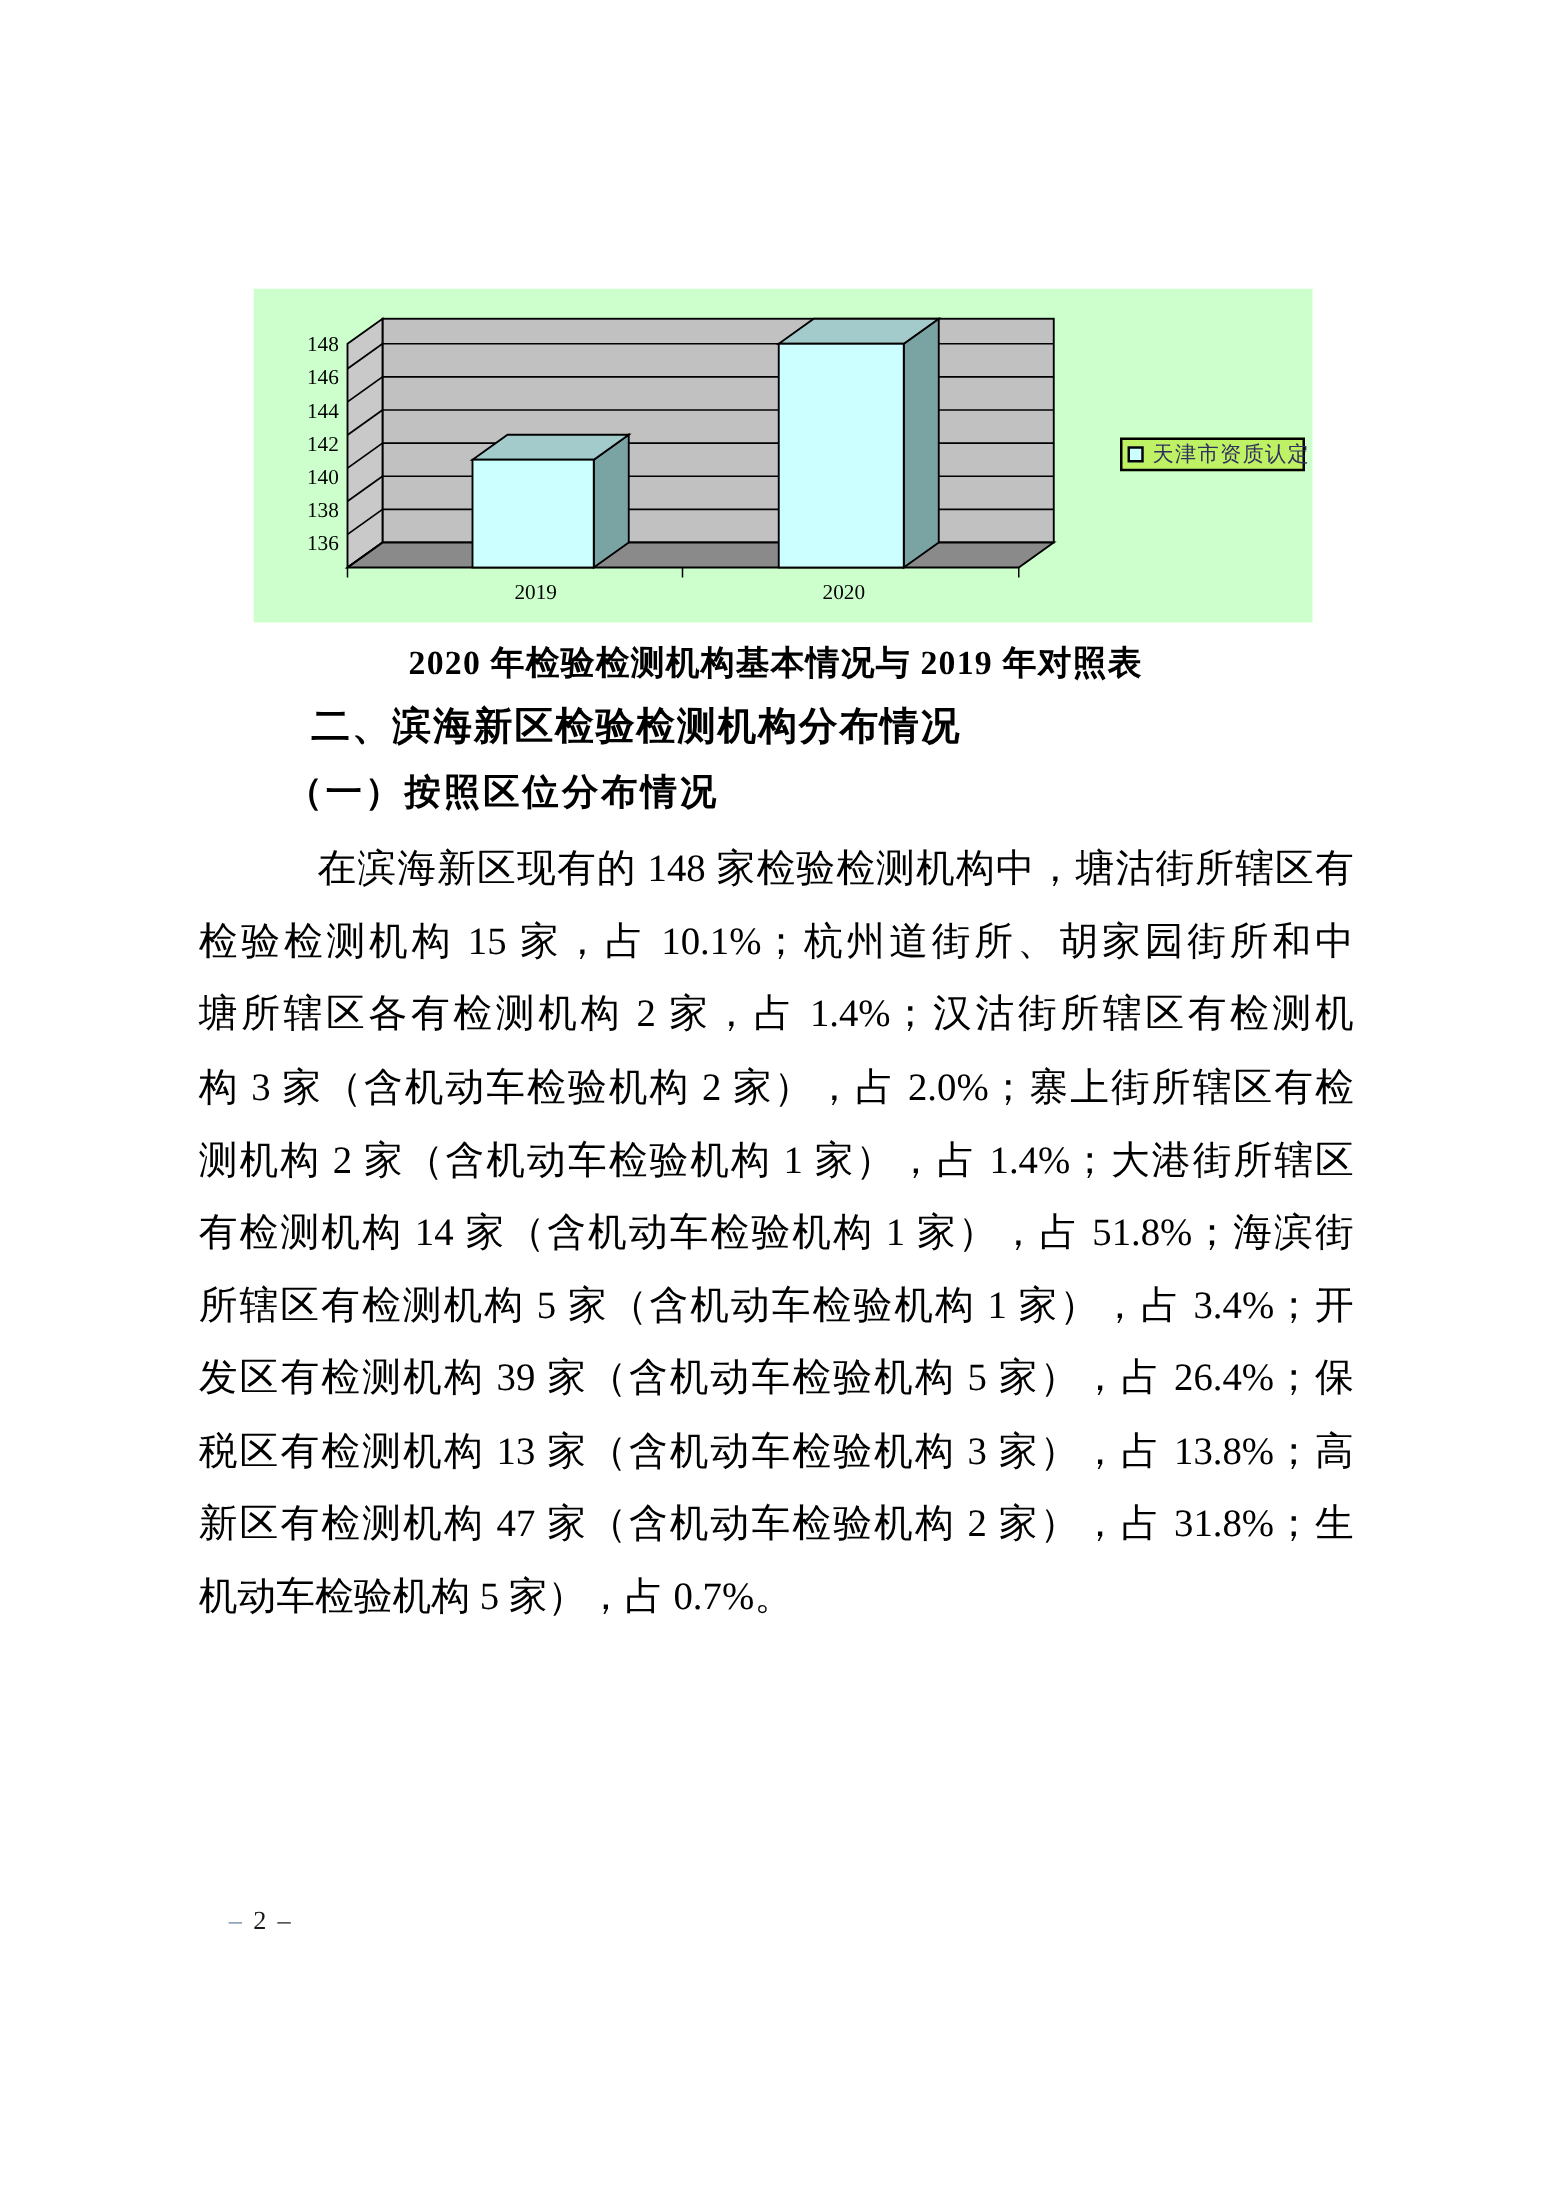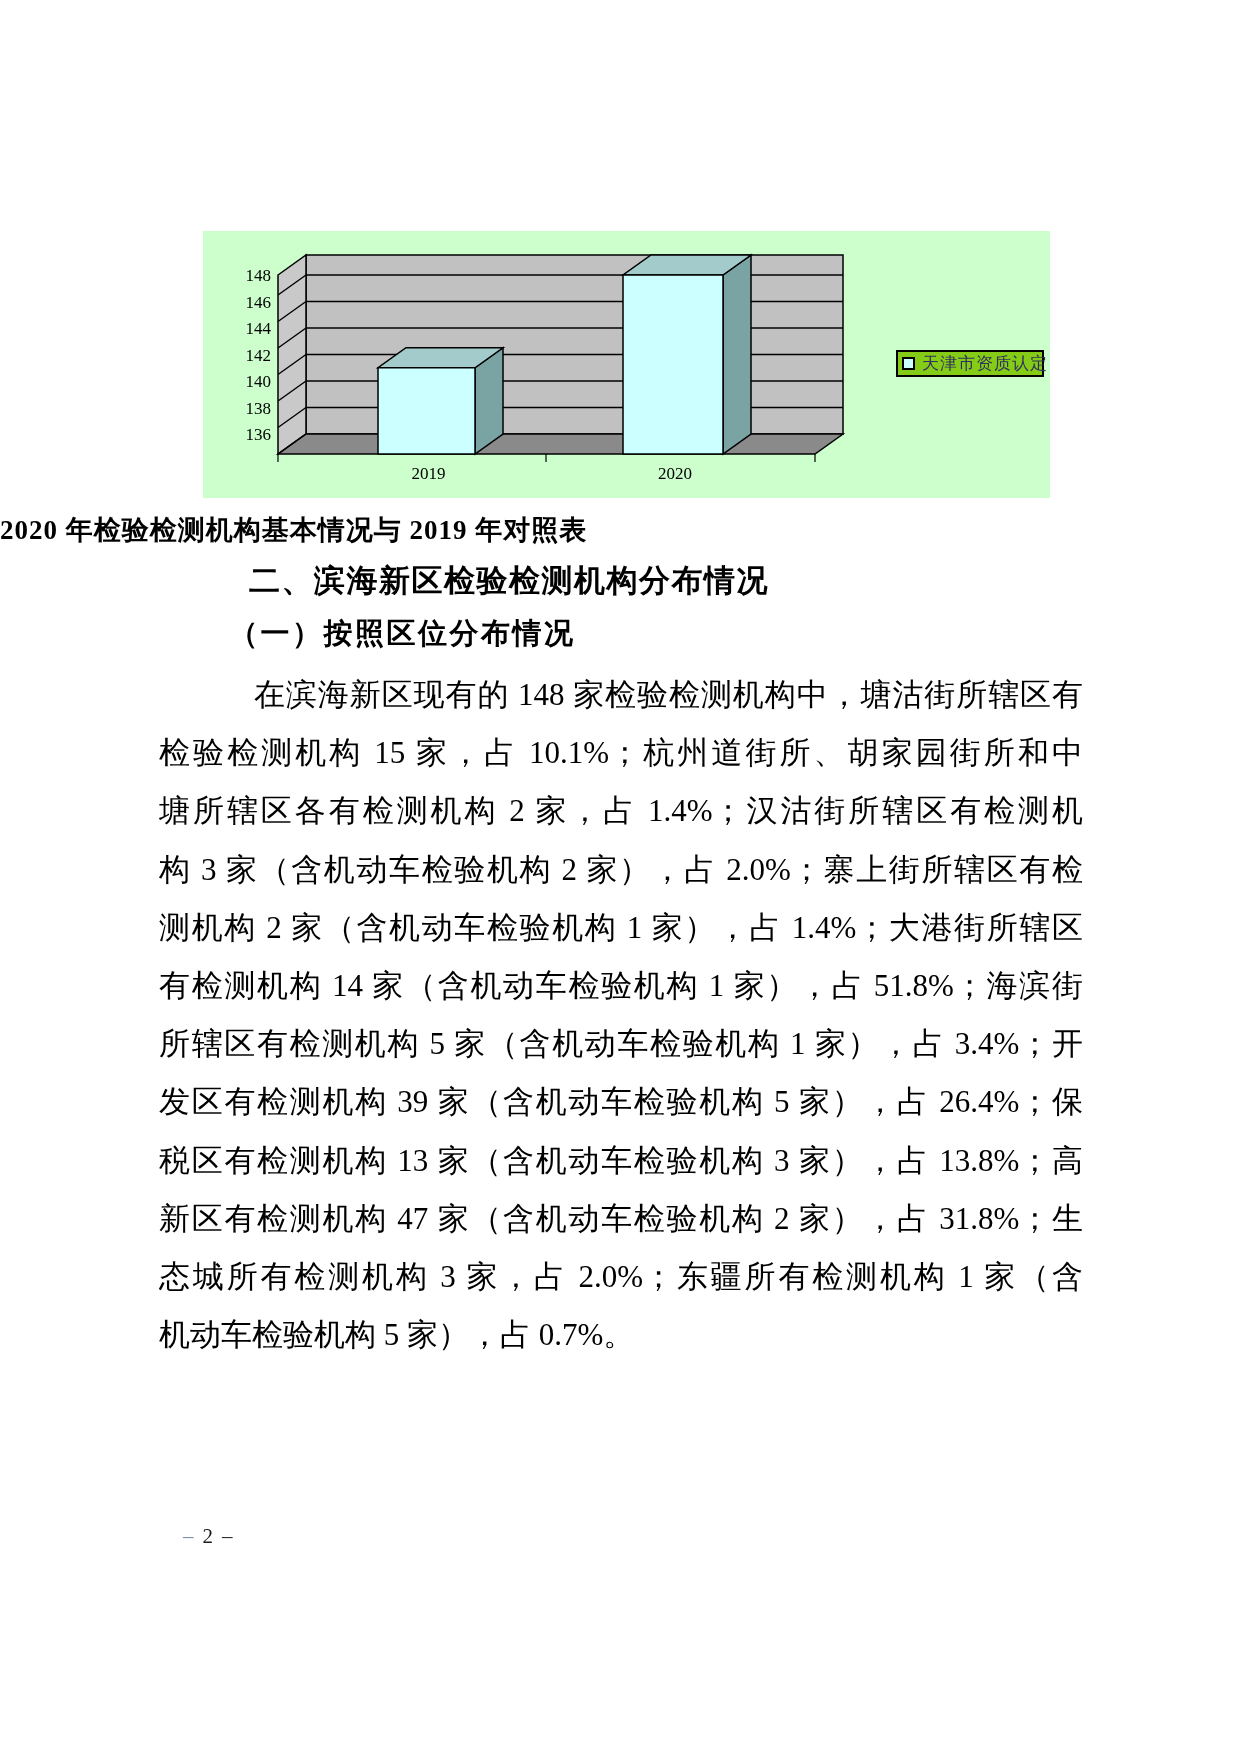--- a/index.html
+++ b/index.html
@@ -15,28 +15,28 @@
   .chart-box svg{position:absolute;left:0;top:0;}
   .wall{fill:#C1C1C1;stroke:#000;stroke-width:1.5;}
   .leftplane{fill:#C9C9C9;stroke:#000;stroke-width:1.5;}
   .floor{fill:#8A8A8A;stroke:#000;stroke-width:1.5;}
   .gridline{stroke:#000;stroke-width:1.3;}
   .tick{stroke:#000;stroke-width:1.4;}
   .xtick{stroke:#000;stroke-width:1.2;}
   .axis-label{font-family:"Liberation Serif",serif;font-size:17px;fill:#000;}
   .legend{
     position:absolute;left:693px;top:119px;width:148px;height:27px;
-    background:#84cc16;border:2px solid #000;box-sizing:border-box;
+    background:#bef264;border:2px solid #000;box-sizing:border-box;
     display:flex;align-items:center;padding:0 4px;gap:7px;
   }
   .legend-marker{width:9px;height:9px;background:#CCFFFF;border:2px solid #000;flex:0 0 auto;}
   .legend-label{font-size:17px;color:#30305e;letter-spacing:1px;white-space:nowrap;}
   
   .caption{
-    position:absolute;left:0;top:512px;width:1241px;
+    position:absolute;left:0;top:512px;width:1241px;text-align:center;
     font-size:27px;font-weight:bold;letter-spacing:1px;
   }
   .h1{
     position:absolute;left:233px;top:560px;
     font-family:"Liberation Sans",sans-serif;font-size:31px;font-weight:bold;
     letter-spacing:1.5px;
     margin-left:16px;
   }
   .h2{
     position:absolute;left:229px;top:614px;
@@ -130,21 +130,20 @@
     <div class="line first">在滨海新区现有的 148 家检验检测机构中，塘沽街所辖区有</div>
     <div class="line">检验检测机构 15 家，占 10.1%；杭州道街所、胡家园街所和中</div>
     <div class="line">塘所辖区各有检测机构 2 家，占 1.4%；汉沽街所辖区有检测机</div>
     <div class="line">构 3 家（含机动车检验机构 2 家），占 2.0%；寨上街所辖区有检</div>
     <div class="line">测机构 2 家（含机动车检验机构 1 家），占 1.4%；大港街所辖区</div>
     <div class="line">有检测机构 14 家（含机动车检验机构 1 家），占 51.8%；海滨街</div>
     <div class="line">所辖区有检测机构 5 家（含机动车检验机构 1 家），占 3.4%；开</div>
     <div class="line">发区有检测机构 39 家（含机动车检验机构 5 家），占 26.4%；保</div>
     <div class="line">税区有检测机构 13 家（含机动车检验机构 3 家），占 13.8%；高</div>
     <div class="line">新区有检测机构 47 家（含机动车检验机构 2 家），占 31.8%；生</div>
-    <div class="line">态城所有检测机构 3 家，占 2.0%；东疆所有检测机构 1 家（含</div>
     <div class="line last">机动车检验机构 5 家），占 0.7%。</div>
   </div>
 
   <div class="page-num">
     <span class="dash-left">–</span><span class="num">2</span><span class="dash-right">–</span>
   </div>
 
 </div>
 
 </body></html>

